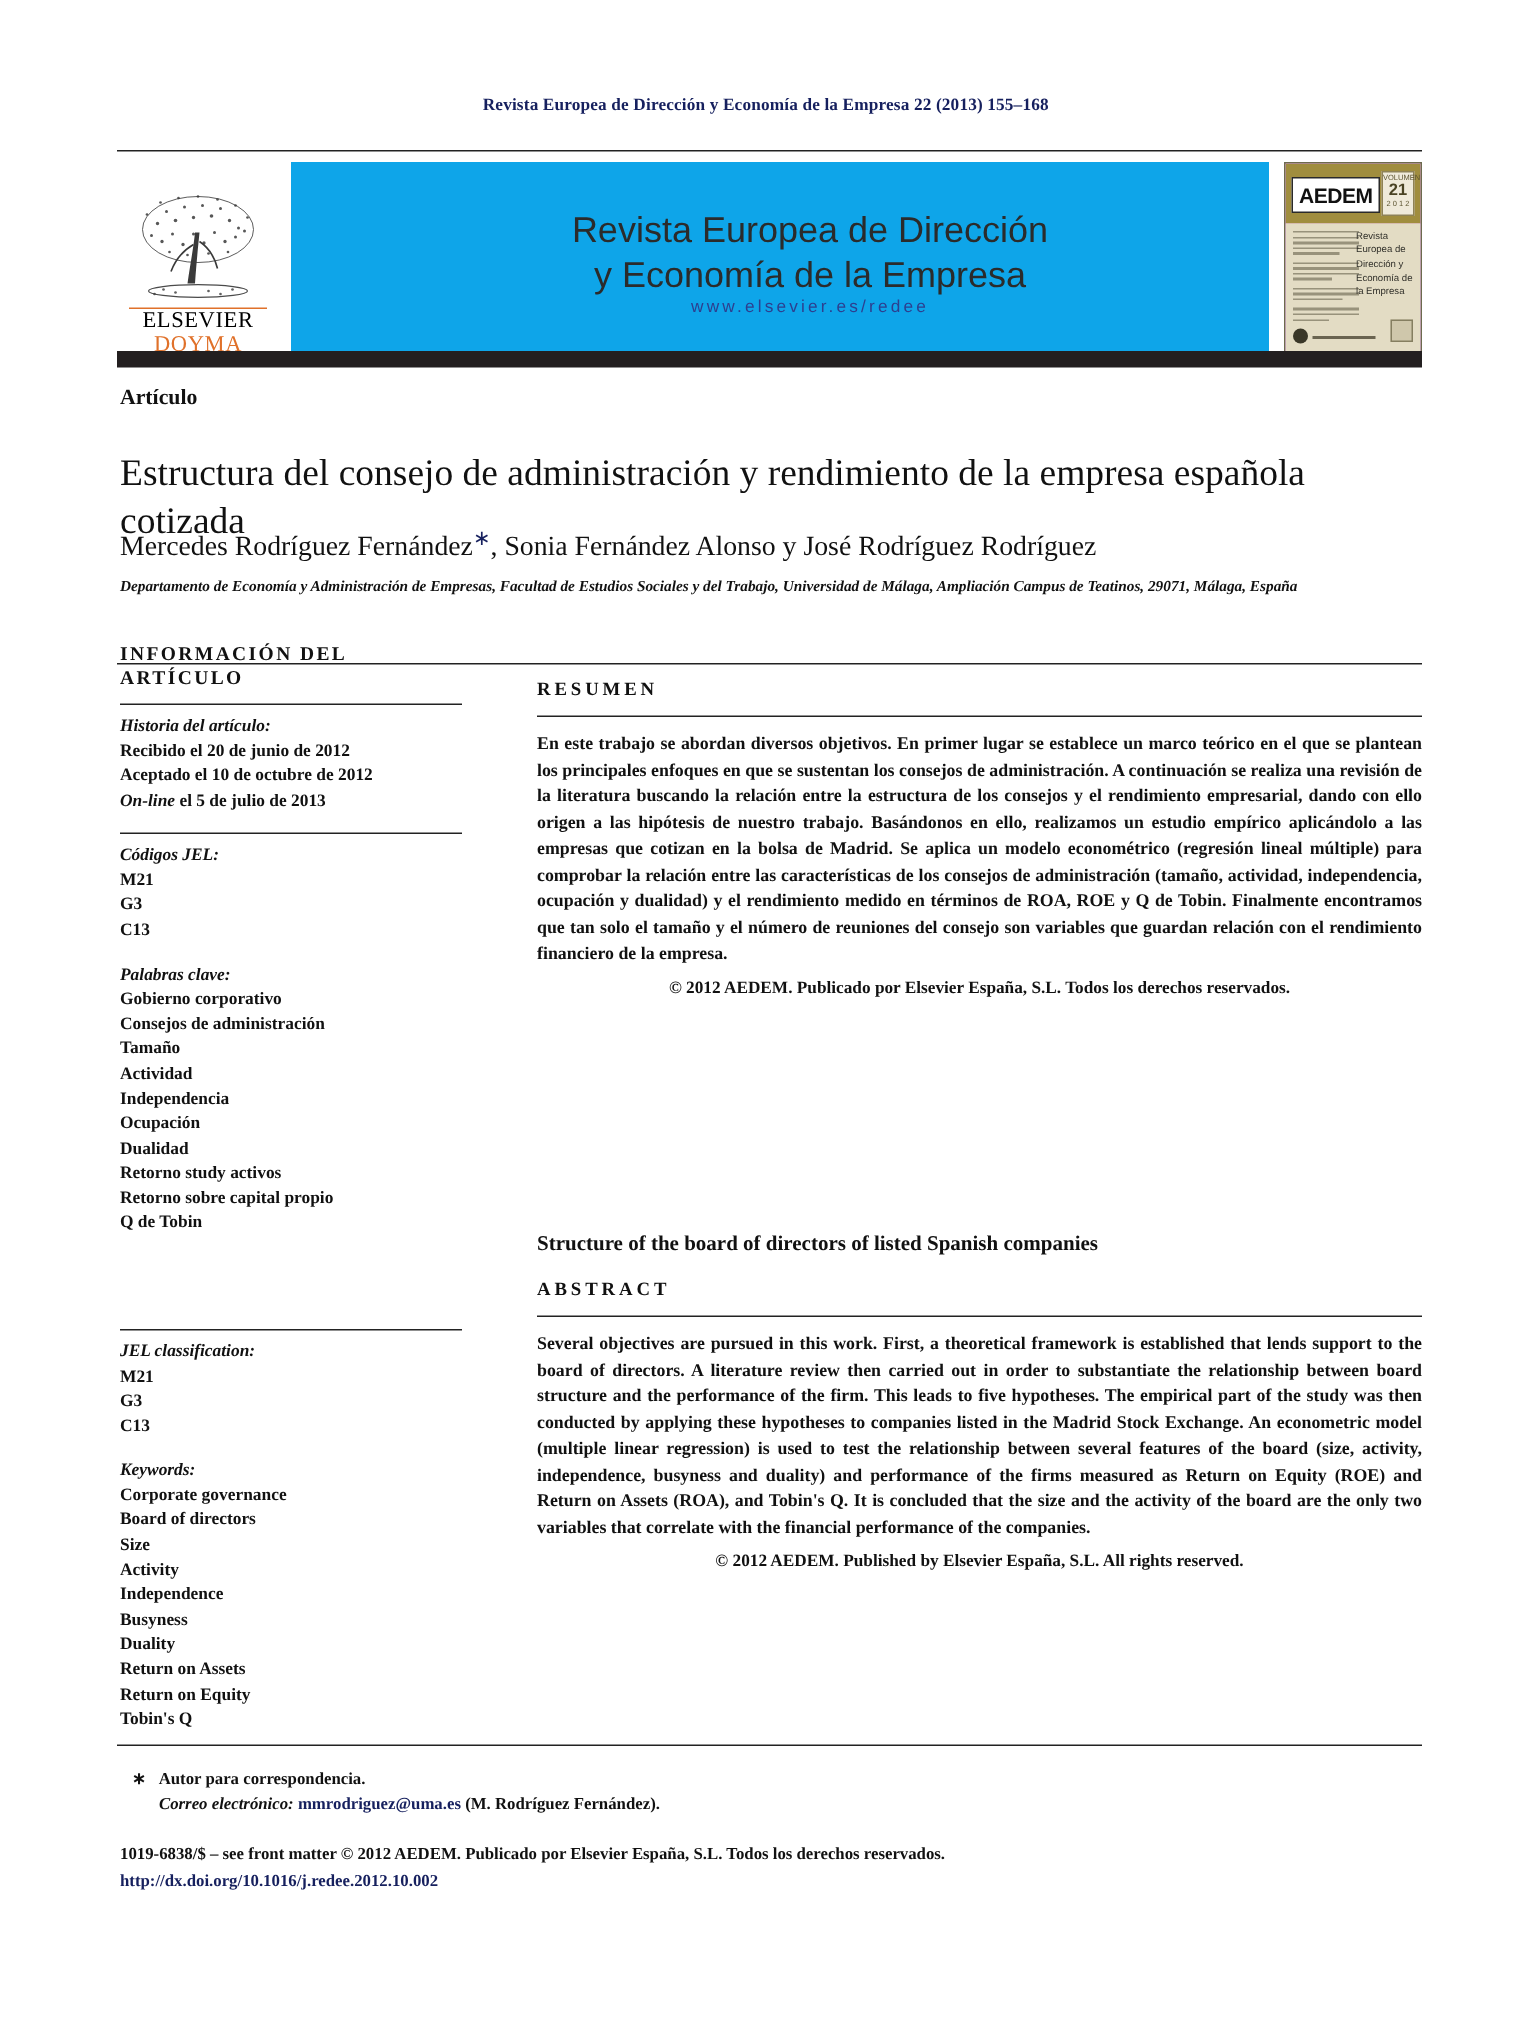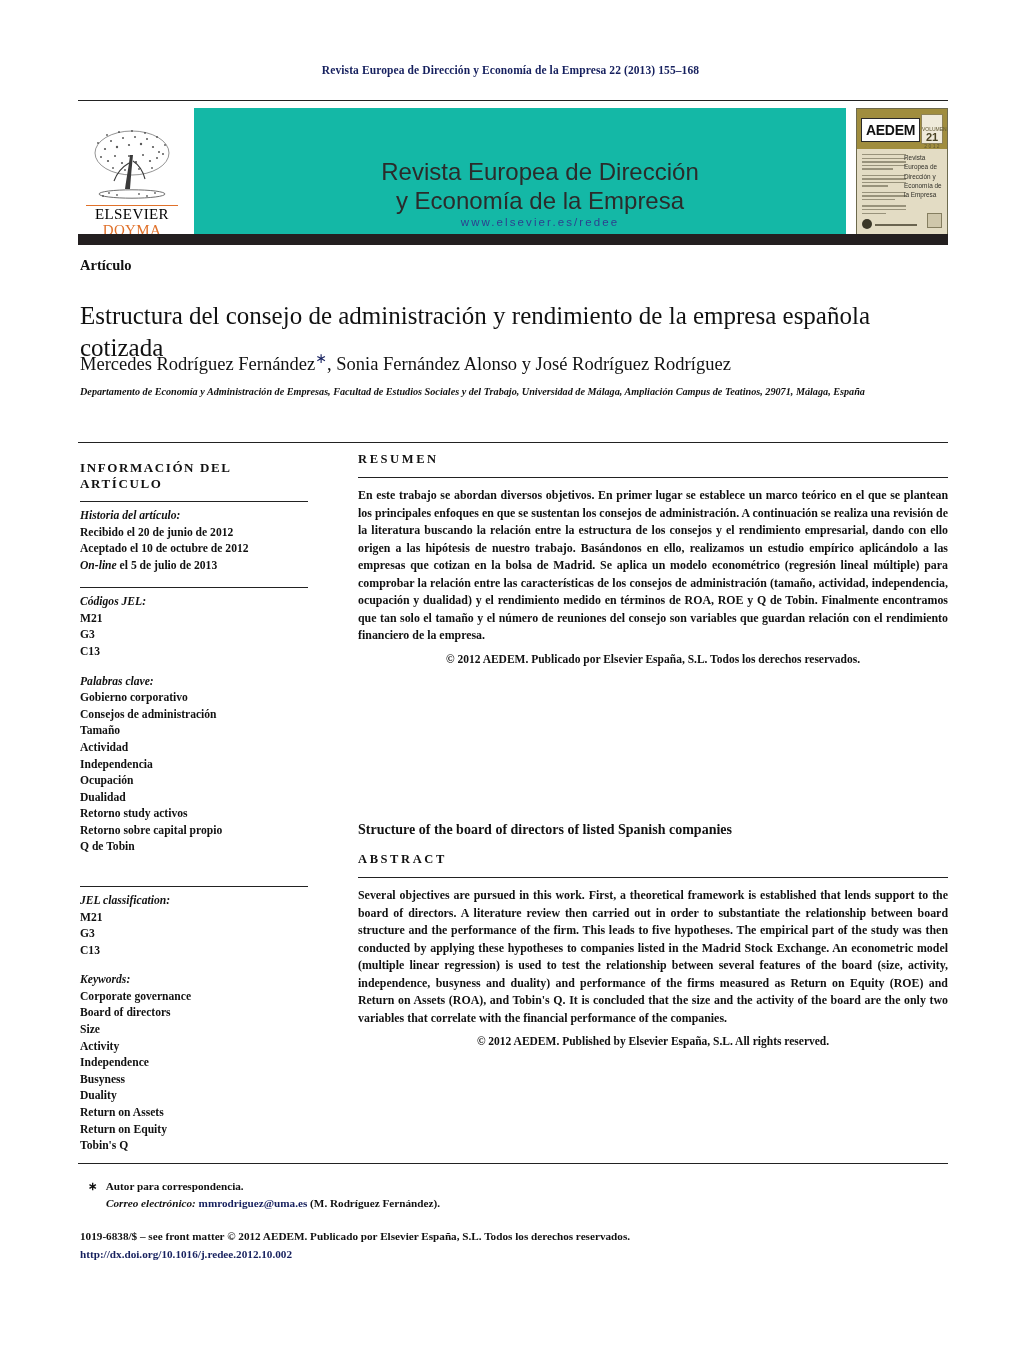--- a/index.html
+++ b/index.html
@@ -73,27 +73,27 @@
     font-family: "Liberation Serif", serif;
     font-size: 15px;
     letter-spacing: 0.4px;
     color: #e0712a;
     line-height: 1.02;
     text-align: left;
   }
 
   .journal-band {
     flex: 1 1 auto;
-    background: #14b8a6;
+    background: #0ea5e9;
     margin-left: 8px;
     margin-right: 10px;
     padding: 14px 0 10px 0;
     display: flex;
     flex-direction: column;
-    justify-content: flex-end;
+    justify-content: center;
     min-height: 108px;
   }
   .journal-title {
     font-family: "Liberation Sans", sans-serif;
     font-size: 24px;
     line-height: 1.24;
     color: #2b2b2b;
     text-align: center;
     font-weight: 400;
     padding-left: 40px;
@@ -145,21 +145,21 @@
     position: absolute;
     right: 4px; top: 5px;
     width: 22px; height: 30px;
     background: #efeada;
     border: 1px solid #8e8257;
     text-align: center;
     font-family: "Liberation Sans", sans-serif;
     font-size: 5px;
     color: #5c5430;
     line-height: 1.25;
-    padding-top: 11px;
+    padding-top: 1px;
     box-sizing: border-box;
   }
   .cover-badge b { font-size: 11px; display:block; line-height: 1; color:#4a4324;}
   .cover-body {
     position: absolute;
     left: 0; top: 40px; right: 0; bottom: 0;
     background: #e3dcc4;
   }
   .cover-right-title {
     position: absolute;
@@ -261,21 +261,21 @@
   .rule-main {
     position: absolute;
     left: 78px;
     width: 870px;
     border-top: 1.2px solid #222;
   }
 
   
   .info-col {
     position: absolute;
-    top: 460px;
+    top: 428px;
     left: 80px;
     width: 228px;
   }
   .info-head {
     font-family: "Liberation Serif", serif;
     font-weight: bold;
     font-size: 13px;
     letter-spacing: 1.6px;
     color: #111;
     margin-bottom: 9px;

